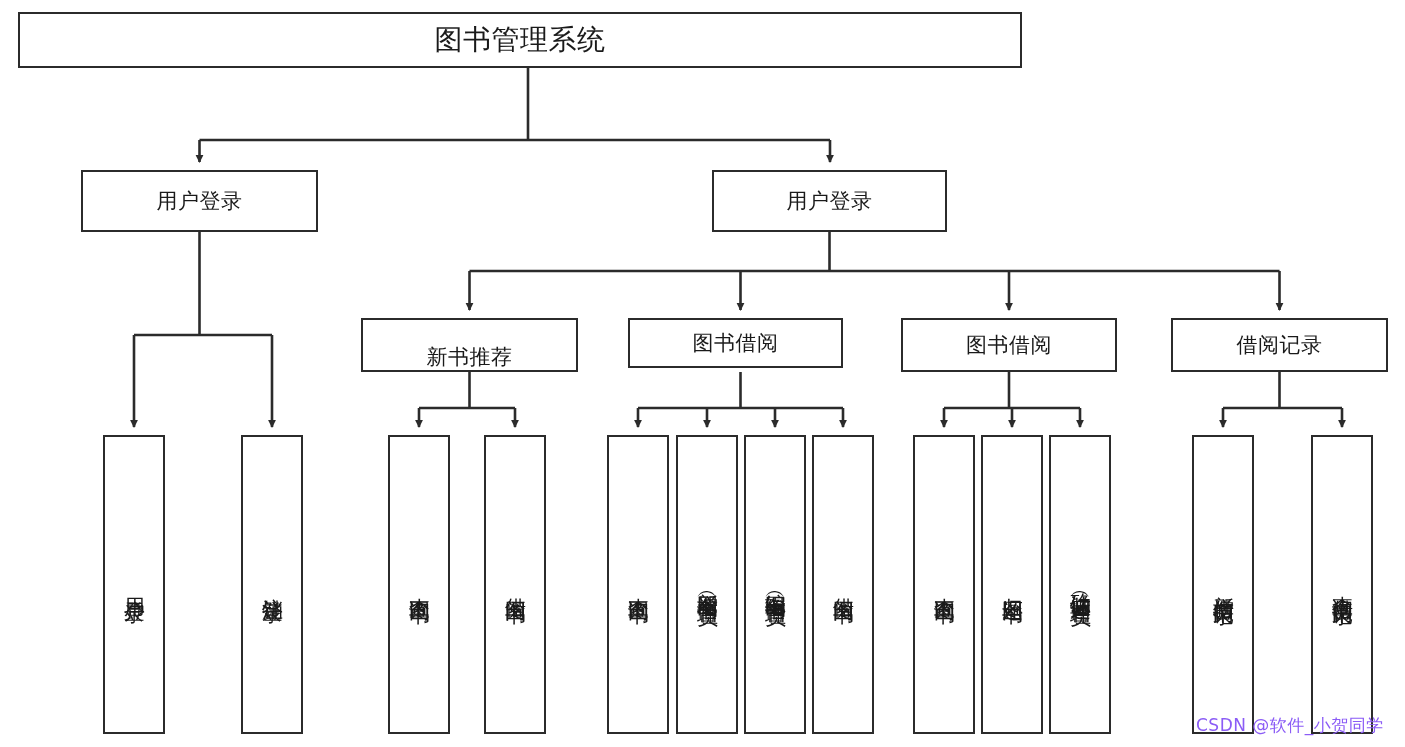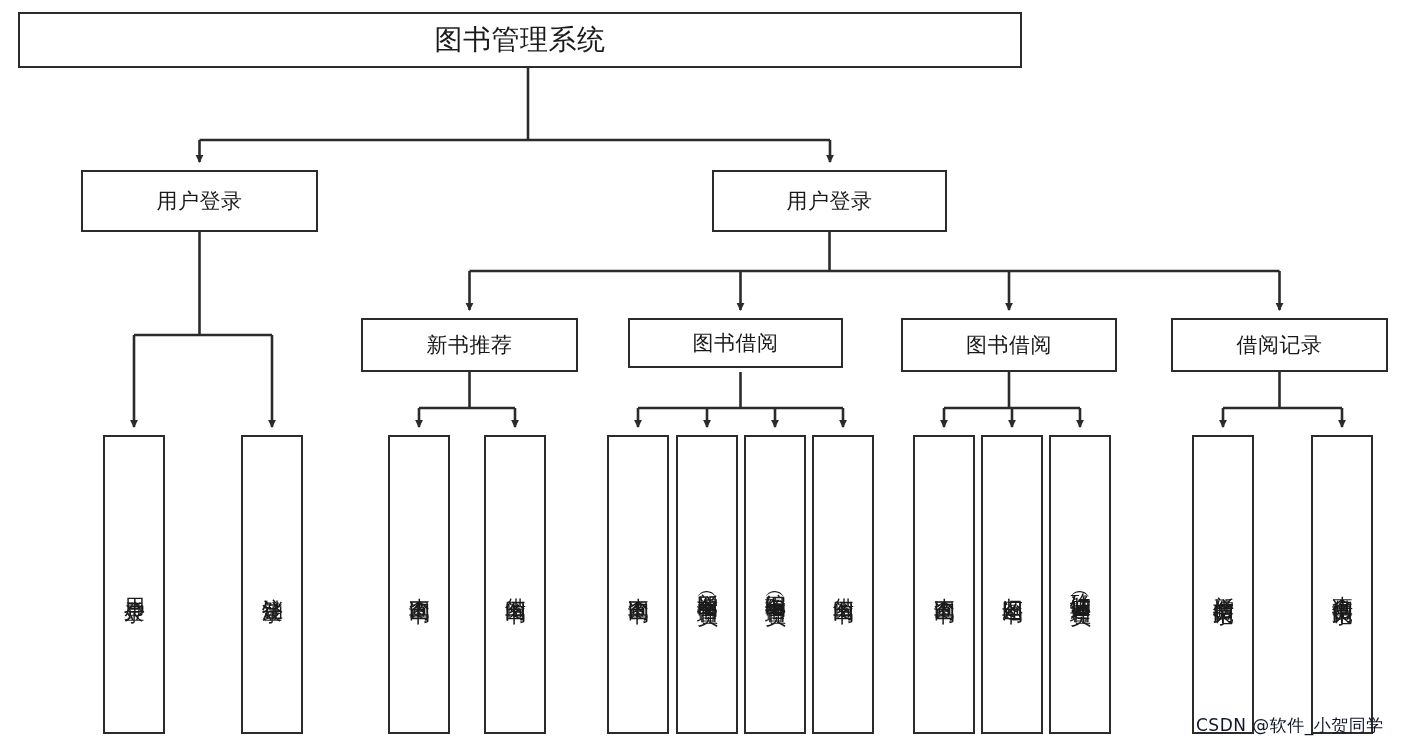--- a/index.html
+++ b/index.html
@@ -56,21 +56,21 @@
     writing-mode: vertical-rl;
     text-orientation: upright;
     font-size: 21px;
     line-height: 1.18;
     letter-spacing: 2px;
     max-height: 100%;
   }
   .watermark {
     position: absolute;
     font-size: 17px;
-    color: #0f172a;
+    color: #8b5cf6;
     white-space: nowrap;
     letter-spacing: 0.5px;
   }
 </style>
 </head>
 <body>
 
 <div id="diagram-canvas">
 
   <svg id="connector-layer" viewBox="0 0 1405 747" width="1405" height="747" xmlns="http://www.w3.org/2000/svg">
@@ -127,21 +127,21 @@
     <span class="node-label">图书管理系统</span>
   </div>
 
   <div class="node horizontal" id="node-user-login" style="left: 81px; top: 170px; width: 237px; height: 62px;">
     <span class="node-label">用户登录</span>
   </div>
   <div class="node horizontal" id="node-book-management" style="left: 712px; top: 170px; width: 235px; height: 62px;">
     <span class="node-label">用户登录</span>
   </div>
 
-  <div class="node horizontal" id="node-new-book-recommend" style="left: 361px; top: 318px; width: 217px; height: 54px;">
+  <div class="node horizontal" id="node-new-book-recommend" style="left: 361px; top: 318px; width: 217px; height: 54px; align-items: flex-end;">
     <span class="node-label">新书推荐</span>
   </div>
   <div class="node horizontal" id="node-book-borrow" style="left: 628px; top: 318px; width: 215px; height: 50px;">
     <span class="node-label">图书借阅</span>
   </div>
   <div class="node horizontal" id="node-current-borrow" style="left: 901px; top: 318px; width: 216px; height: 54px;">
     <span class="node-label">图书借阅</span>
   </div>
   <div class="node horizontal" id="node-borrow-record" style="left: 1171px; top: 318px; width: 217px; height: 54px;">
     <span class="node-label">借阅记录</span>

